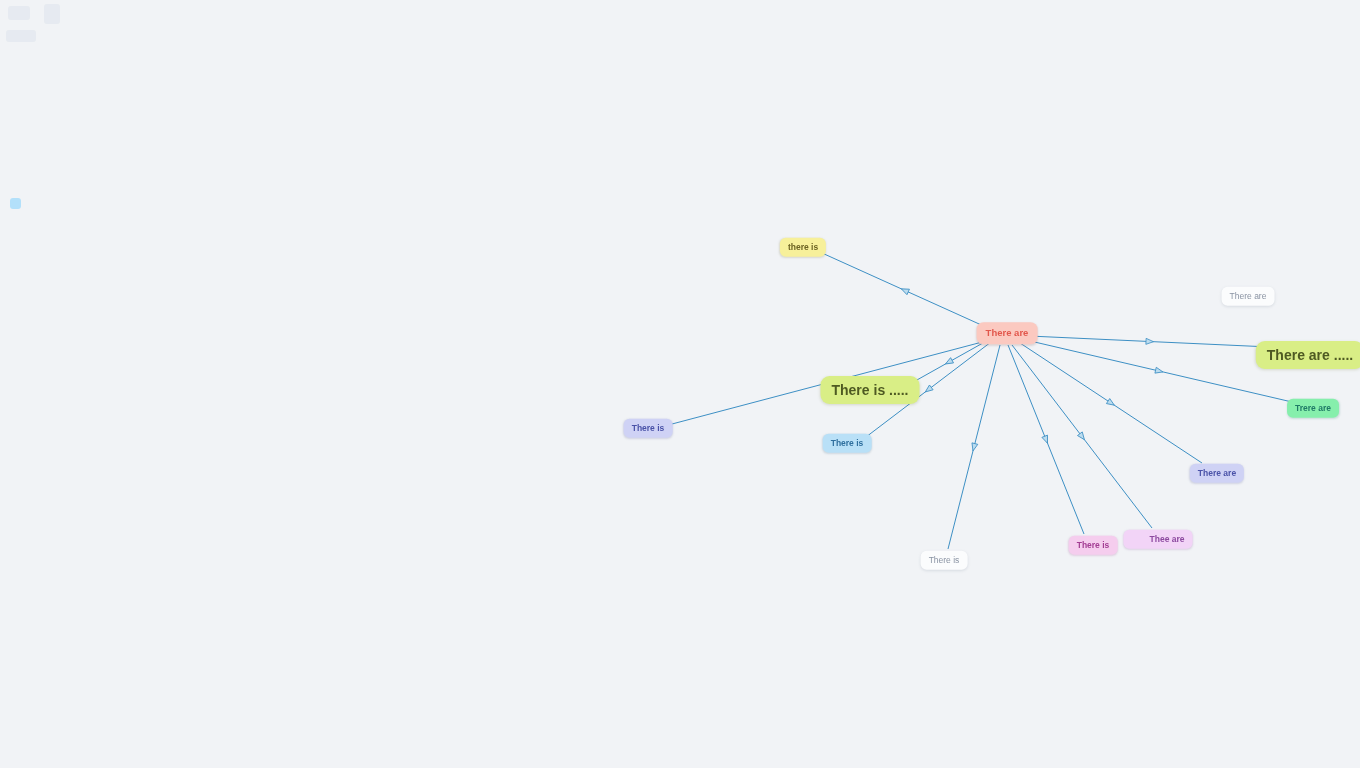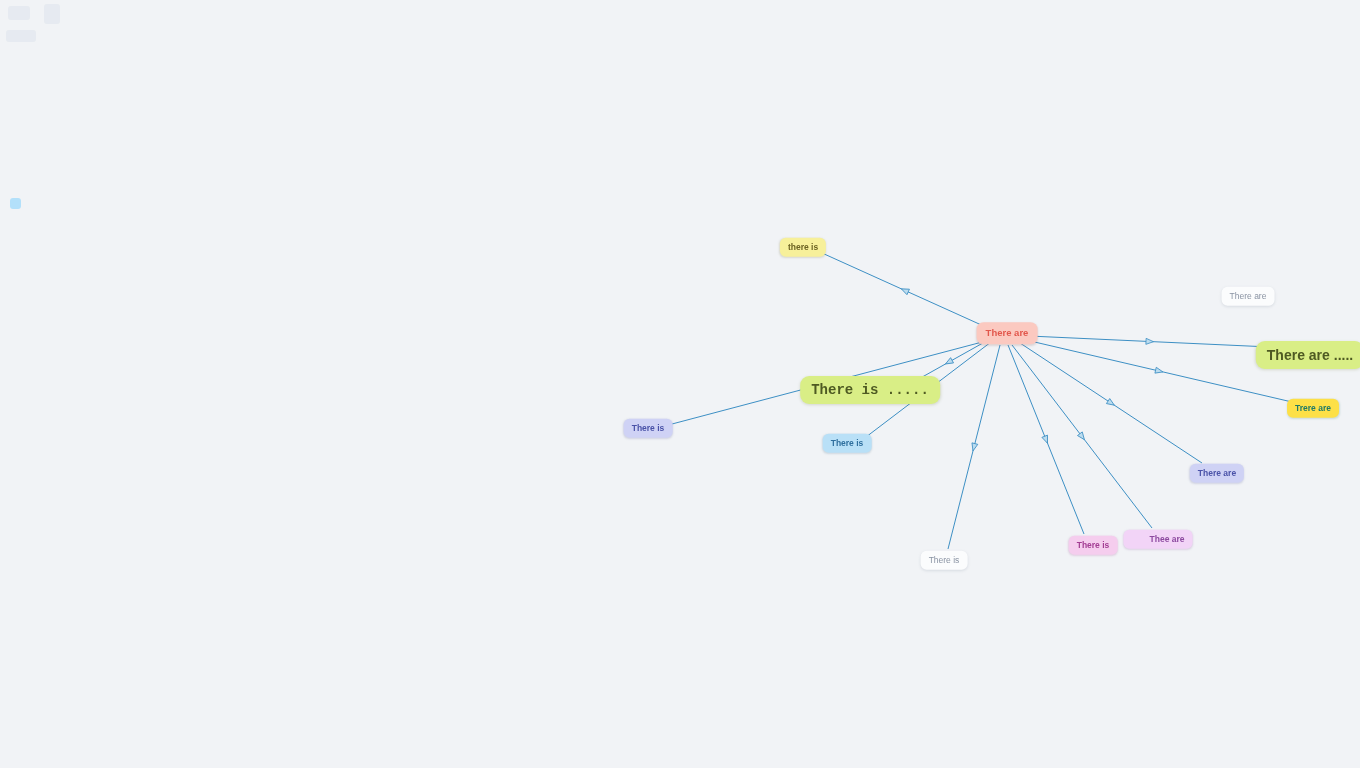--- a/index.html
+++ b/index.html
@@ -82,21 +82,21 @@
     background: #b9e0f7;
     color: #2f6f9e;
     box-shadow: 0 1px 2px rgba(70,110,140,0.20);
   }
   .node.c-periwinkle {
     background: #cfd2f5;
     color: #4a52a8;
     box-shadow: 0 1px 2px rgba(85,90,150,0.20);
   }
   .node.c-teal {
-    background: #fde047;
+    background: #86efac;
     color: #1f7a66;
     box-shadow: 0 1px 2px rgba(50,130,115,0.20);
   }
   .node.c-orchid {
     background: #f2d4f7;
     color: #8d4aa0;
     box-shadow: 0 1px 2px rgba(140,85,160,0.20);
   }
   .node.c-pink {
     background: #f5cdee;
@@ -154,21 +154,21 @@
       <polygon points="-3.5,-3 4,0 -3.5,3" fill="#bcdcef" stroke="#3d8fc4" stroke-width="0.8" transform="translate(1111,403) rotate(33.39848846798724)"></polygon>
       <line x1="1026" y1="340" x2="1292" y2="402" stroke="#3d8fc4" stroke-width="1"></line>
       <polygon points="-3.5,-3 4,0 -3.5,3" fill="#bcdcef" stroke="#3d8fc4" stroke-width="0.8" transform="translate(1159,371) rotate(13.120403152977259)"></polygon>
       <line x1="1029" y1="336" x2="1270" y2="347" stroke="#3d8fc4" stroke-width="1"></line>
       <polygon points="-3.5,-3 4,0 -3.5,3" fill="#bcdcef" stroke="#3d8fc4" stroke-width="0.8" transform="translate(1149.5,341.5) rotate(2.613346275309236)"></polygon>
     </svg>
 
   <div id="nodes">
       <div class="node sz-md c-salmon" style="left: 1007px; top: 333px;">There are</div>
       <div class="node sz-sm c-yellow" style="left: 803px; top: 247px;">there is</div>
-      <div class="node sz-lg c-lime" style="left: 870px; top: 390px; font-family: Liberation Mono, monospace;">There is .....</div>
+      <div class="node sz-lg c-lime" style="left: 870px; top: 390px;">There is .....</div>
       <div class="node sz-sm c-periwinkle" style="left: 648px; top: 428px;">There is</div>
       <div class="node sz-sm c-blue" style="left: 847px; top: 443px;">There is</div>
       <div class="node sz-sm c-ghost" style="left: 944px; top: 560px;">There is</div>
       <div class="node sz-sm c-pink" style="left: 1093px; top: 545px;">There is</div>
       <div class="node sz-sm c-orchid" style="left: 1158px; top: 539px; padding-left: 26px;">Thee are</div>
       <div class="node sz-sm c-periwinkle" style="left: 1217px; top: 473px;">There are</div>
       <div class="node sz-sm c-teal" style="left: 1313px; top: 408px;">Trere are</div>
       <div class="node sz-lg c-lime" style="left: 1310px; top: 355px;">There are .....</div>
       <div class="node sz-sm c-ghost" style="left: 1248px; top: 296px;">There are</div>
     </div>

